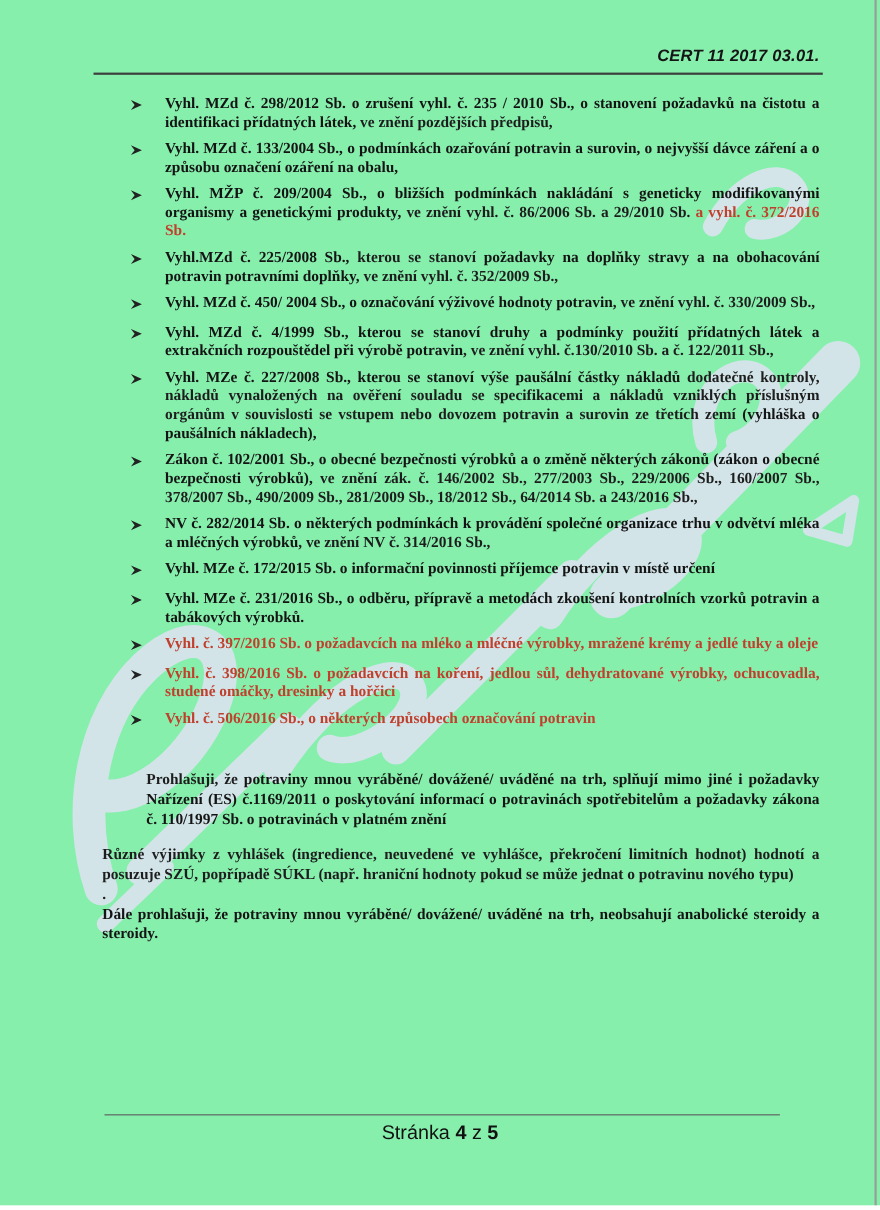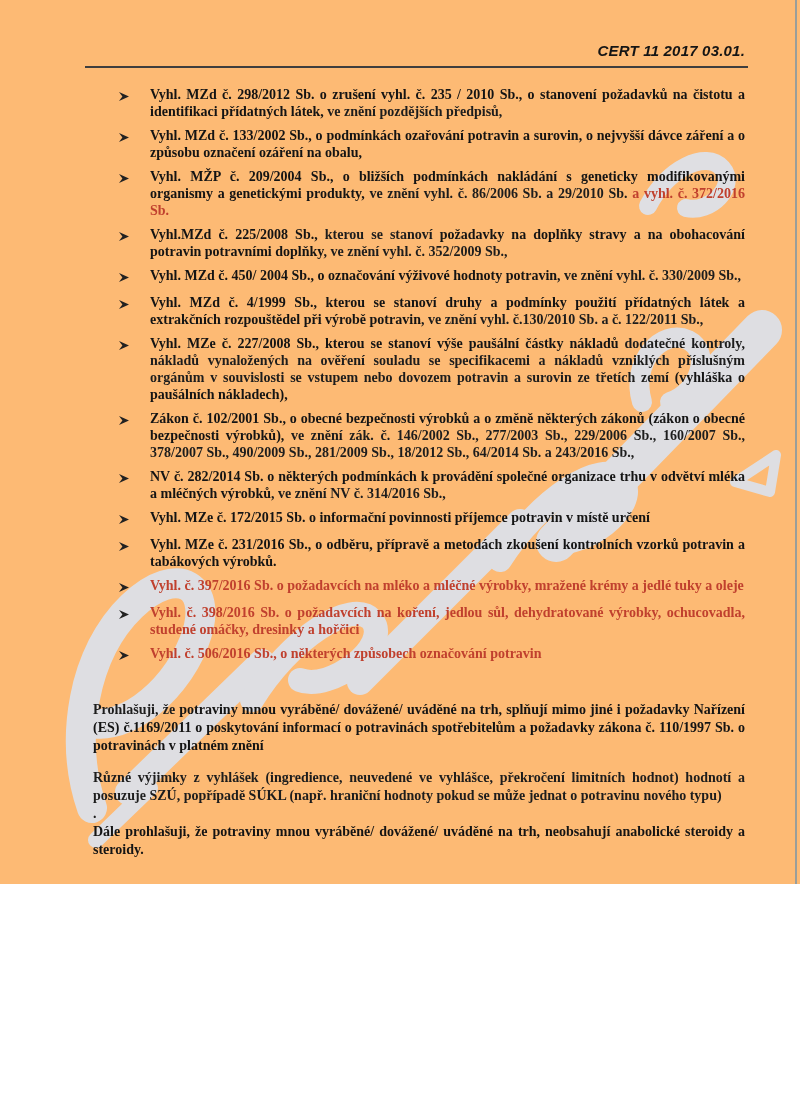--- a/index.html
+++ b/index.html
@@ -1,37 +1,37 @@
 <!DOCTYPE html>
 <html lang="cs"><head>
 <meta charset="utf-8">
 <style>
   html,body{margin:0;padding:0;background:#ffffff;}
   .page{
-    position:relative;width:800px;height:884px;background:#fdba74;
+    position:relative;width:800px;height:1096px;background:#86efac;
     overflow:hidden;font-family:"Liberation Serif",serif;color:#1d1d1d;
   }
   .watermark{position:absolute;top:0;left:0;z-index:0;pointer-events:none;}
   .scan-edge{position:absolute;top:0;right:3px;width:2px;height:1100px;background:#9a9e9a;z-index:2;}
   .content{position:relative;z-index:1;}
   .header-title{
     position:absolute;top:42px;right:55px;
     font-family:"Liberation Sans",sans-serif;font-style:italic;font-weight:600;
     font-size:15px;color:#151515;letter-spacing:.2px;
   }
   .header-rule{position:absolute;top:66px;left:85px;width:663px;height:2px;background:#3e3e3e;}
   .doc-main{position:absolute;top:86px;left:93px;width:652px;}
   .bullet{display:flex;margin-bottom:7px;font-size:14px;line-height:17px;}
   .bullet .arrow{flex:0 0 57px;padding-left:25px;box-sizing:border-box;padding-top:3px;}
   .bullet .btext{flex:1;text-align:justify;}
   .seg.r{font-weight:bold;color:#1d1d1d;}
   .seg.b{font-weight:bold;color:#141414;}
   .seg.rb{font-weight:bold;}
   .paras p{margin:0;font-size:14px;line-height:18px;text-align:justify;}
-  .paras p:nth-child(1){margin-top:36px;}
+  .paras p:nth-child(1){margin-top:36px;margin-left:40px;}
   .paras p:nth-child(2){margin-top:14px;}
   .footer-rule{position:absolute;top:1013px;left:95px;width:614px;height:1px;background:#5a5a5a;}
   .footer-text{
     position:absolute;top:1019px;left:0;width:800px;text-align:center;
     font-family:"Liberation Sans",sans-serif;font-size:18px;color:#111;
   }
   .footer-text .b{font-weight:bold;}
 </style>
 <style>.seg.rb{color:#c0402e;}</style></head>
 <body>
@@ -66,21 +66,21 @@
           <div class="bullet">
             <span class="arrow"><svg width="12" height="11" viewBox="0 0 12 11">
                 <path d="M1 1 L11 5.5 L1 10 L4.4 5.5 Z" fill="#222"></path>
               </svg></span>
             <div class="btext"><span class="seg b">Vyhl. MZd č. 298/2012 Sb. o zrušení vyhl. č. 235 / 2010 Sb., o stanovení požadavků na čistotu a identifikaci přídatných látek,</span><span class="seg r"> ve znění pozdějších předpisů,</span></div>
           </div>
           <div class="bullet">
             <span class="arrow"><svg width="12" height="11" viewBox="0 0 12 11">
                 <path d="M1 1 L11 5.5 L1 10 L4.4 5.5 Z" fill="#222"></path>
               </svg></span>
-            <div class="btext"><span class="seg b">Vyhl. MZd č. 133/2002 Sb., o podmínkách ozařování potravin a surovin, o nejvyšší dávce záření a o způsobu označení ozáření na obalu,</span></div>
+            <div class="btext"><span class="seg b">Vyhl. MZd č. 133/2004 Sb., o podmínkách ozařování potravin a surovin, o nejvyšší dávce záření a o způsobu označení ozáření na obalu,</span></div>
           </div>
           <div class="bullet">
             <span class="arrow"><svg width="12" height="11" viewBox="0 0 12 11">
                 <path d="M1 1 L11 5.5 L1 10 L4.4 5.5 Z" fill="#222"></path>
               </svg></span>
             <div class="btext"><span class="seg b">Vyhl. MŽP č. 209/2004 Sb., o bližších podmínkách nakládání s geneticky modifikovanými organismy a genetickými produkty,</span><span class="seg r"> ve znění vyhl. č. 86/2006 Sb. a 29/2010 Sb. </span><span class="seg rb">a vyhl. č. 372/2016 Sb.</span></div>
           </div>
           <div class="bullet">
             <span class="arrow"><svg width="12" height="11" viewBox="0 0 12 11">
                 <path d="M1 1 L11 5.5 L1 10 L4.4 5.5 Z" fill="#222"></path>

